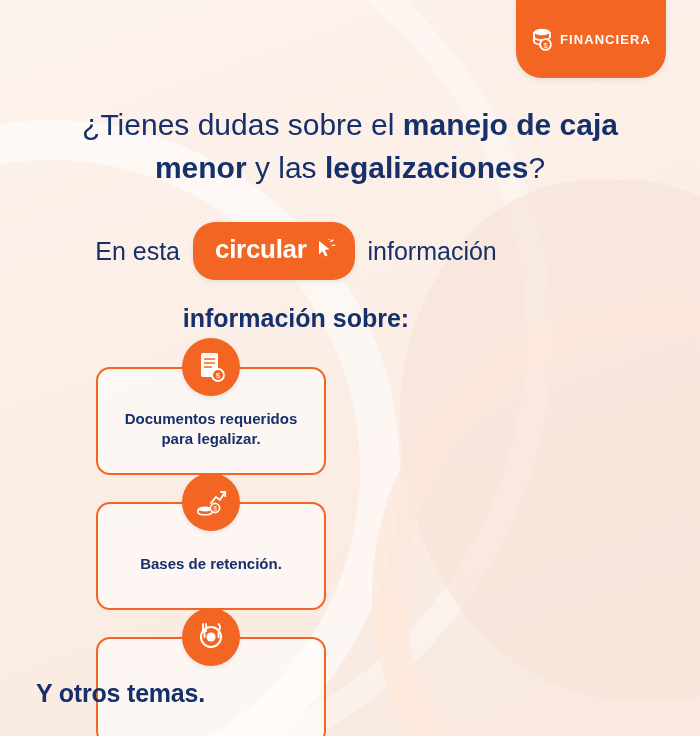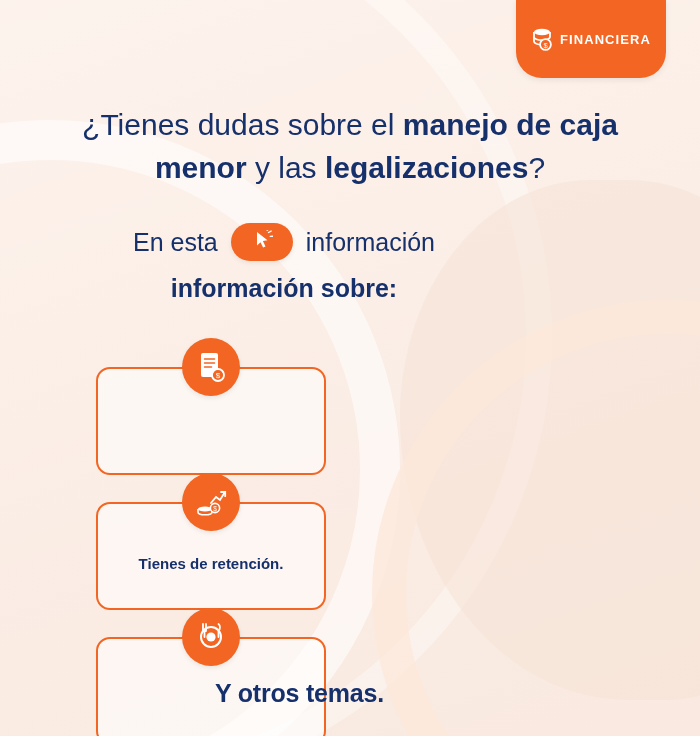--- a/index.html
+++ b/index.html
@@ -94,21 +94,21 @@
     font-weight: normal;
     padding: 0 40px;
     box-sizing: border-box;
   }
   .headline b { font-weight: bold; }
 
   
   .subline {
     position: absolute;
     top: 222px;
-    left: 0;
+    left: 12px;
     width: 568px;
     text-align: center;
     color: #16306b;
     font-size: 25px;
     line-height: 1.6;
     padding: 0 60px;
     box-sizing: border-box;
   }
   .subline .row1 {
     display: flex;
@@ -125,21 +125,21 @@
     color: #ffffff;
     border-radius: 22px;
     padding: 7px 20px 9px 22px;
     font-size: 26px;
     font-weight: bold;
     letter-spacing: -0.3px;
     box-shadow: 0 2px 5px rgba(0,0,0,0.07);
   }
   .pill .cursor-icon svg { display: block; }
   .subline .row2 {
-    margin-top: 6px;
+    margin-top: 18px;
     font-weight: bold;
     font-size: 25px;
   }
 
   
   .cards {
     position: absolute;
     top: 367px;
     left: 96px;
     width: 516px;
@@ -182,25 +182,26 @@
     box-shadow: 0 2px 5px rgba(0,0,0,0.08);
   }
   .card-icon svg { display: block; }
 
   
   .footer {
     position: absolute;
     bottom: 28px;
     left: 0;
     width: 599px;
-    text-align: center;
+    text-align: left;
     color: #16306b;
     font-size: 25px;
     font-weight: bold;
     letter-spacing: -0.2px;
+    padding-left: 36px;
   }
 </style>
 </head>
 <body>
 
 <div class="poster">
 
   <div class="swoosh s2"></div>
   <div class="swoosh s1"></div>
   <div class="tint"></div>
@@ -220,20 +221,21 @@
   </div>
 
   <div class="headline">
     <span>¿Tienes dudas sobre el </span><b>manejo de caja menor</b><span> y las </span><b>legalizaciones</b><span>?</span>
   </div>
 
   <div class="subline">
     <div class="row1">
       <span>En esta</span>
       <span class="pill">
+        <span>circular</span>
         <span class="cursor-icon">
           <svg width="20" height="22" viewBox="0 0 20 22" fill="none">
             <path d="M4 2l10.5 8.2-4.6 0.9 2.6 5.4-2.4 1.1-2.6-5.4L4 15.6z" fill="#ffffff"></path>
             <path d="M15.5 2.5l2.6-1.4M17.3 6.4l3-0.2M14.2 0.2l0.4-0.2" stroke="#ffffff" stroke-width="1.4" stroke-linecap="round"></path>
           </svg>
         </span>
       </span>
       <span>información</span>
     </div>
     <div class="row2">información sobre:</div>
@@ -243,34 +245,35 @@
 
     <div class="card">
       <div class="card-icon">
         <svg width="30" height="32" viewBox="0 0 30 32" fill="none">
           <rect x="5" y="2" width="17" height="24" rx="2" fill="#ffffff"></rect>
           <path d="M8.5 8h10M8.5 12h10M8.5 16h7" stroke="#f26522" stroke-width="1.6" stroke-linecap="round"></path>
           <circle cx="22" cy="24" r="6" fill="#f26522" stroke="#ffffff" stroke-width="1.8"></circle>
           <text x="22" y="27.2" font-size="8" font-family="Liberation Sans, sans-serif" fill="#ffffff" text-anchor="middle">$</text>
         </svg>
       </div>
+      <div class="card-label">Documentos requeridos para legalizar.</div>
     </div>
 
     <div class="card">
       <div class="card-icon">
         <svg width="32" height="30" viewBox="0 0 32 30" fill="none">
           <ellipse cx="10" cy="22" rx="7" ry="2.6" fill="#ffffff"></ellipse>
           <path d="M3 22v3.2c0 1.5 3.1 2.6 7 2.6s7-1.1 7-2.6V22" stroke="#ffffff" stroke-width="1.6" fill="none"></path>
           <path d="M16 16l5-6 4 3 5-8" stroke="#ffffff" stroke-width="1.8" stroke-linecap="round" fill="none"></path>
           <path d="M26 5h4.2v4.2" stroke="#ffffff" stroke-width="1.8" stroke-linecap="round" fill="none"></path>
           <circle cx="20" cy="21" r="4.6" fill="#f26522" stroke="#ffffff" stroke-width="1.6"></circle>
           <text x="20" y="23.7" font-size="6.5" font-family="Liberation Sans, sans-serif" fill="#ffffff" text-anchor="middle">$</text>
         </svg>
       </div>
-      <div class="card-label">Tienes de retención.</div>
+      <div class="card-label">Bases de retención.</div>
     </div>
 
     <div class="card">
       <div class="card-icon">
         <svg width="32" height="30" viewBox="0 0 32 30" fill="none">
           <circle cx="16" cy="15" r="10" stroke="#ffffff" stroke-width="2" fill="none"></circle>
           <circle cx="16" cy="15" r="4.6" fill="#ffffff"></circle>
           <path d="M8 2v7M11 2v7M9.5 9v6" stroke="#ffffff" stroke-width="1.8" stroke-linecap="round"></path>
           <path d="M23.5 2c2 1.5 2 5 0 6.5V15" stroke="#ffffff" stroke-width="1.8" stroke-linecap="round" fill="none"></path>
         </svg>

